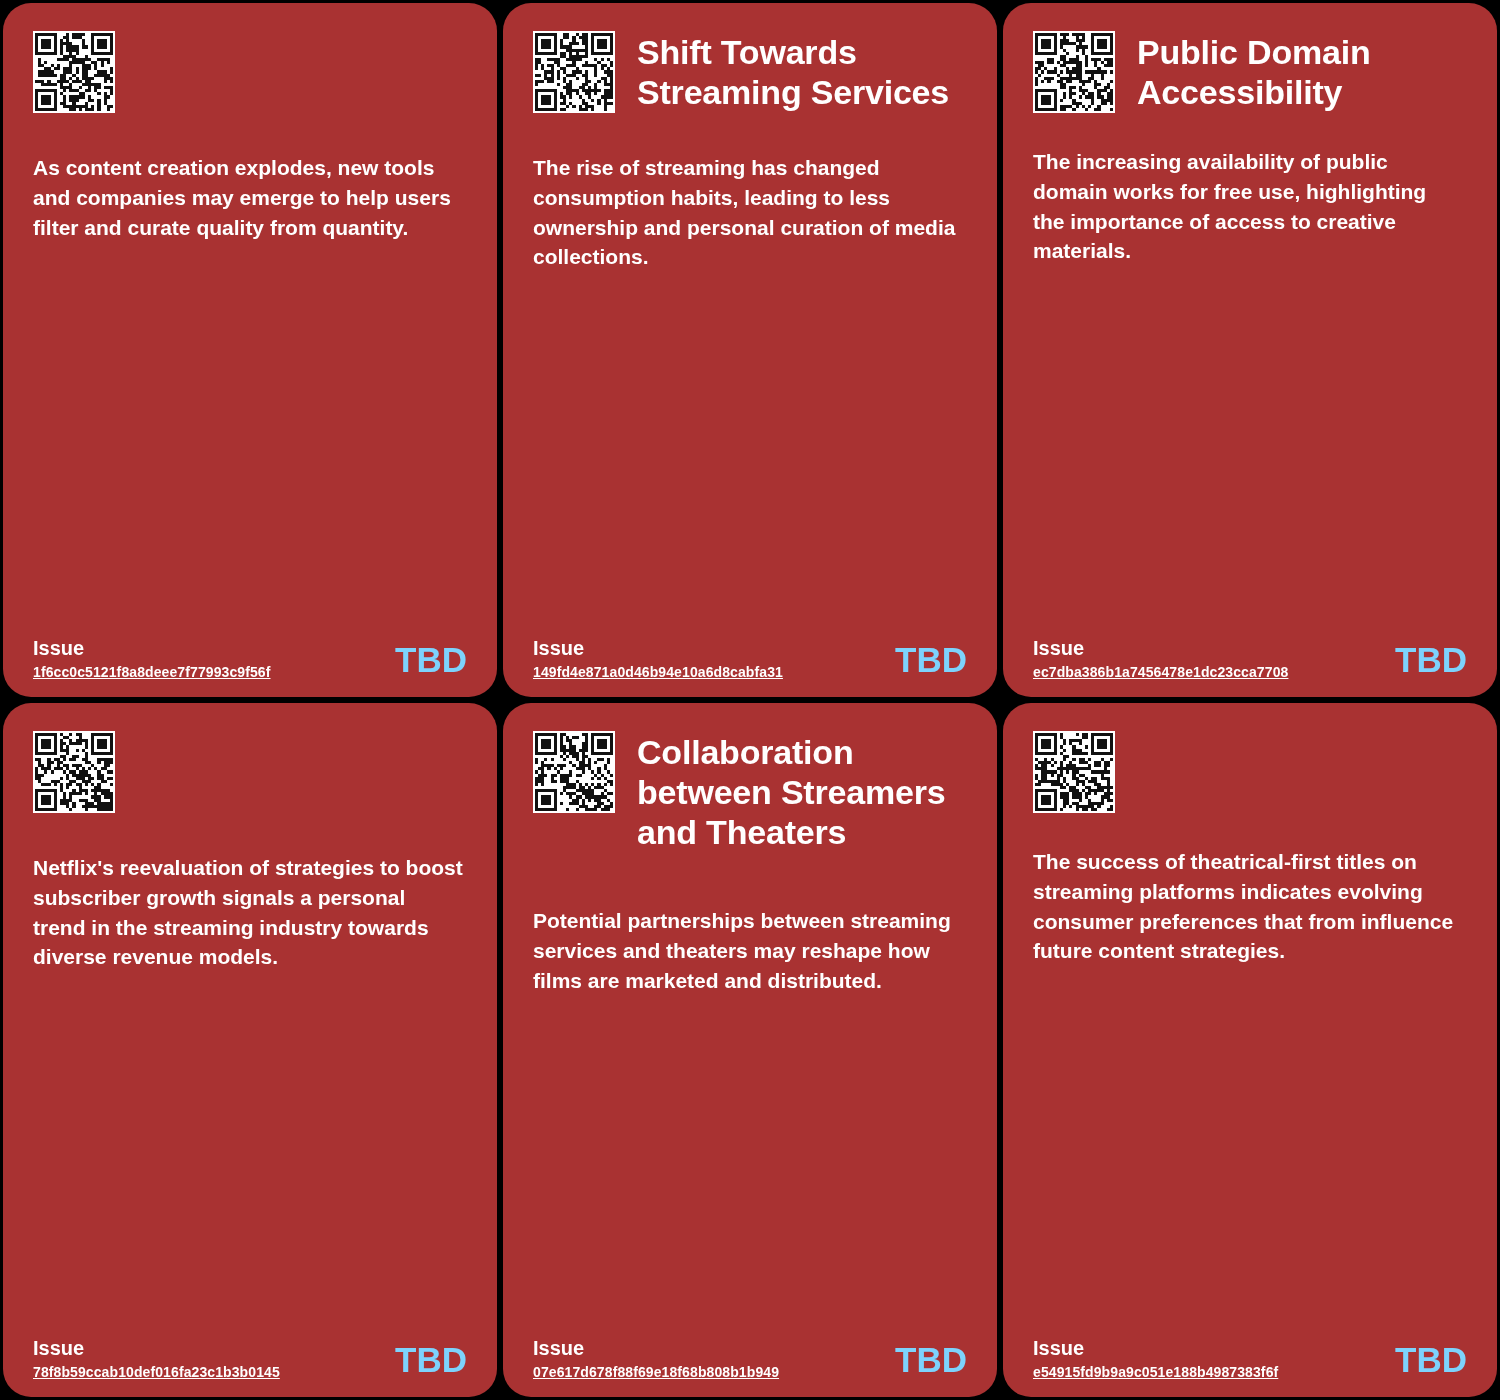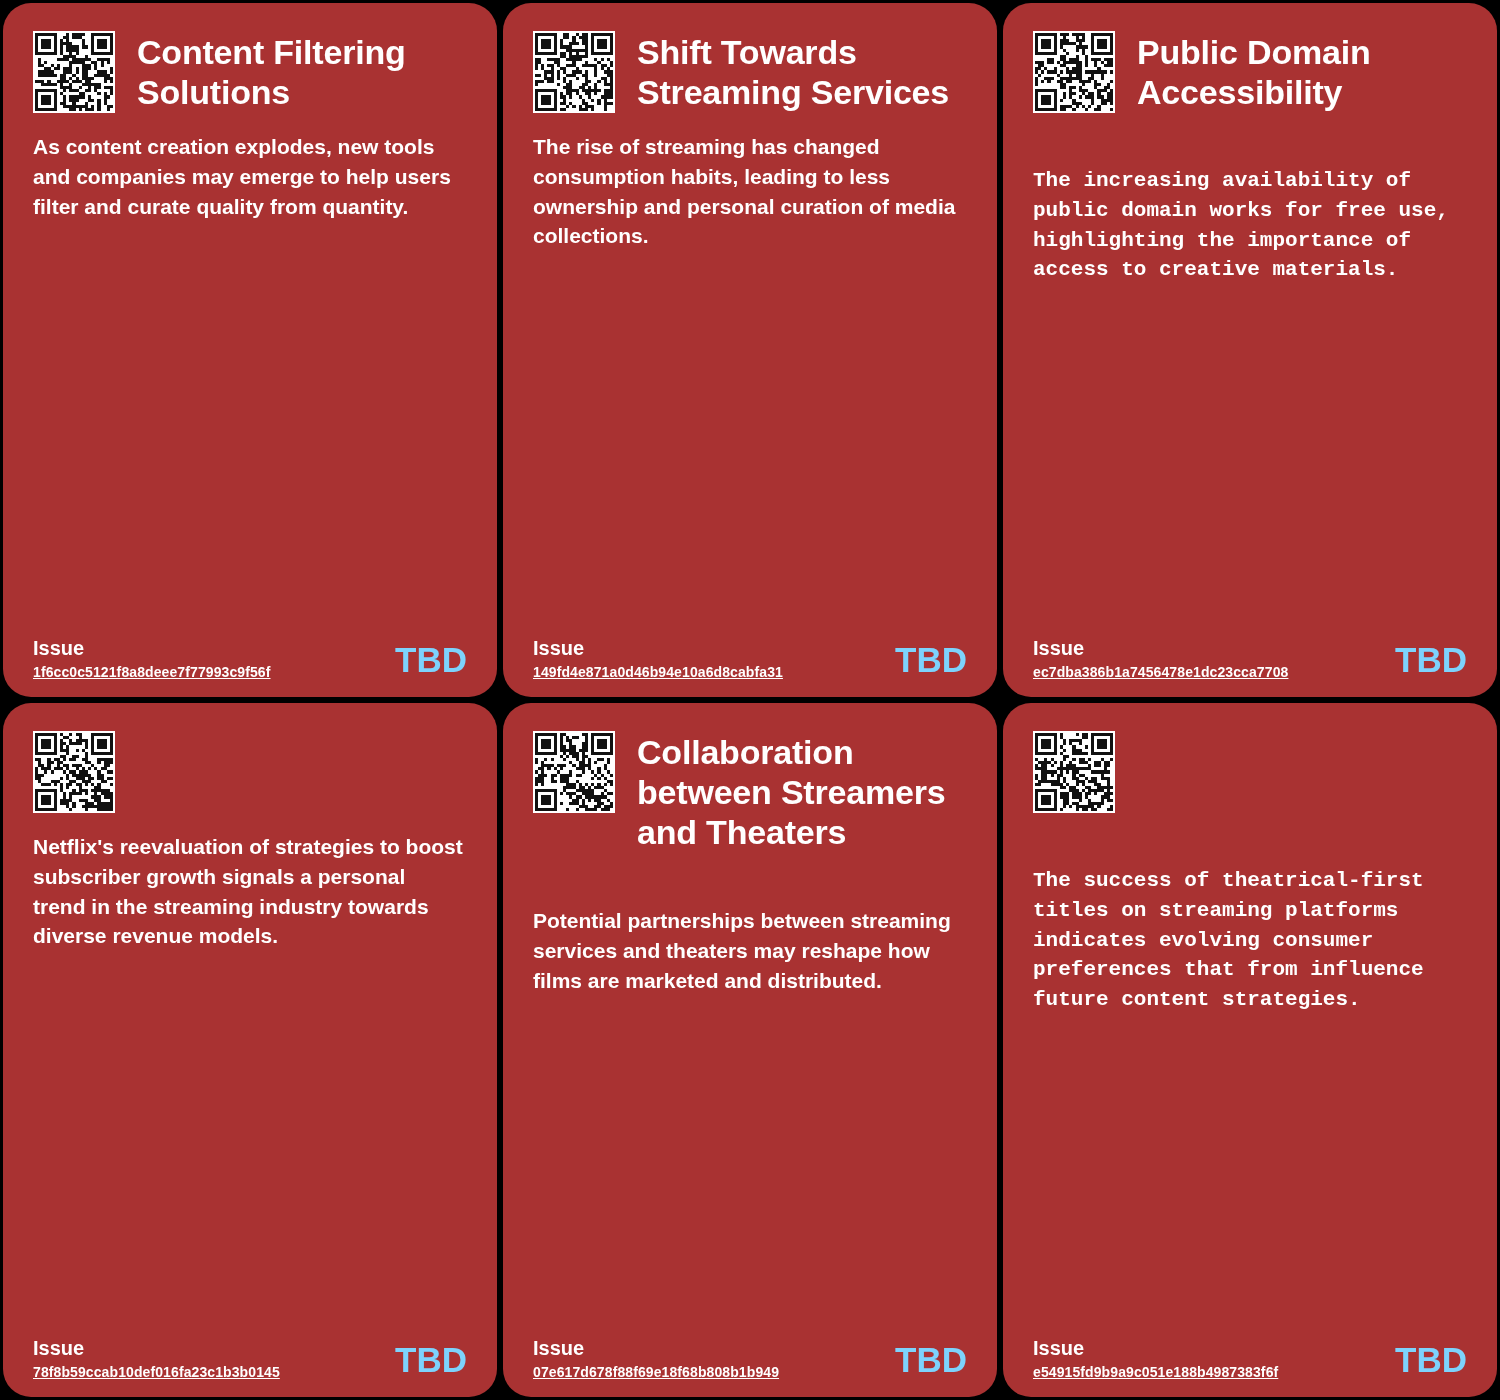--- a/index.html
+++ b/index.html
@@ -54,21 +54,21 @@
     line-height: 1.17;
     letter-spacing: -0.2px;
     margin: 0;
     padding-top: 2px;
   }
   .card-body {
     color: #ffffff;
     font-size: 21px;
     font-weight: bold;
     line-height: 1.42;
-    margin-top: 19px;
+    margin-top: 40px;
     max-width: 430px;
   }
   .card-footer {
     position: absolute;
     left: 30px;
     right: 30px;
     bottom: 18px;
     display: flex;
     align-items: flex-end;
     justify-content: space-between;
@@ -93,21 +93,21 @@
     text-decoration: underline;
   }
   .tbd {
     color: #7dd3fc;
     font-size: 35px;
     font-weight: bold;
     line-height: 1;
     padding-bottom: 2px;
   }
   
-  .card.offset-top .card-body { margin-top: 53px; font-family: Liberation Mono, monospace; }
+  .card.offset-top .card-body { margin-top: 34px; }
   .card.offset-mid .card-body { margin-top: 54px; }
 </style>
 </head>
 <body>
 
 <div class="grid">
 
   <div class="card">
     <div class="card-head">
       <div class="qr">
@@ -434,21 +434,20 @@
               <rect x="48.000" y="96.000" width="4.020" height="4.020"></rect>
               <rect x="56.000" y="96.000" width="4.020" height="4.020"></rect>
               <rect x="64.000" y="96.000" width="4.020" height="4.020"></rect>
               <rect x="68.000" y="96.000" width="4.020" height="4.020"></rect>
               <rect x="72.000" y="96.000" width="4.020" height="4.020"></rect>
               <rect x="80.000" y="96.000" width="4.020" height="4.020"></rect>
               <rect x="92.000" y="96.000" width="4.020" height="4.020"></rect>
             </g>
           </svg>
         </div>
-      <h2 class="card-title">Content Filtering Solutions</h2>
     </div>
     <div class="card-body">As content creation explodes, new tools and companies may emerge to help users filter and curate quality from quantity.</div>
     <div class="card-footer">
       <div class="footer-left">
         <div class="issue-label">Issue</div>
         <div class="issue-id">1f6cc0c5121f8a8deee7f77993c9f56f</div>
       </div>
       <div class="tbd">TBD</div>
     </div>
   </div>

